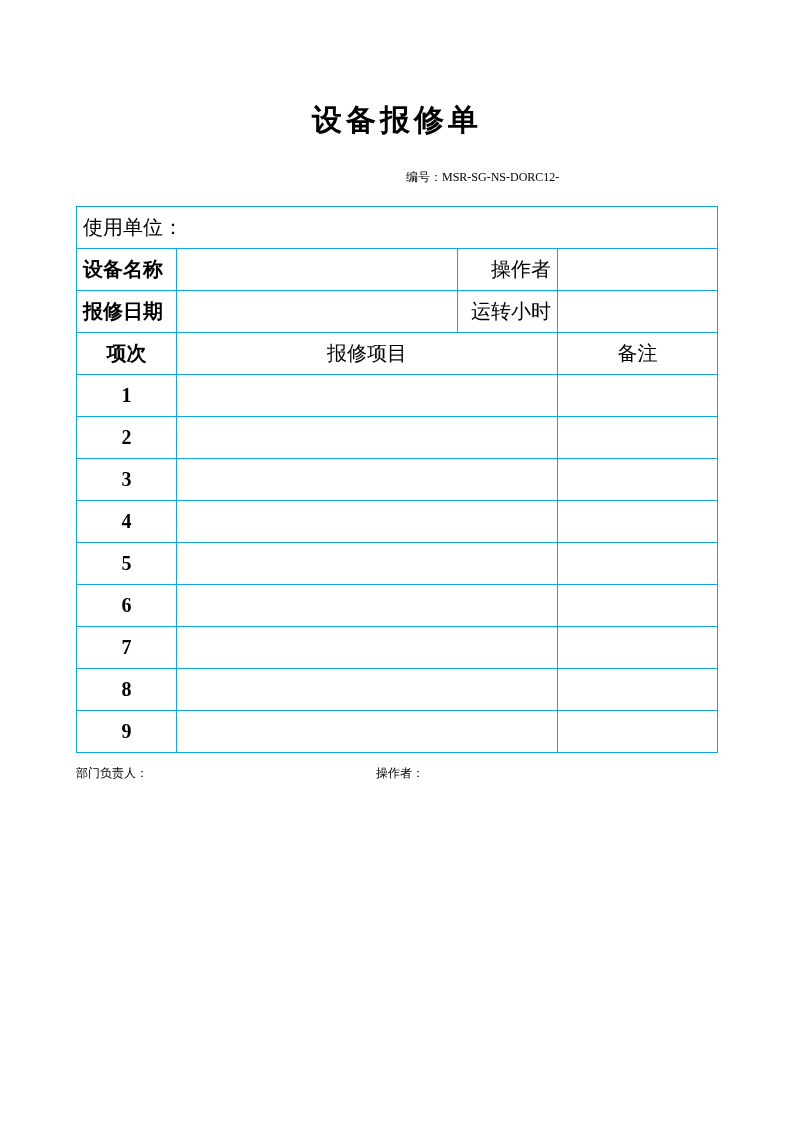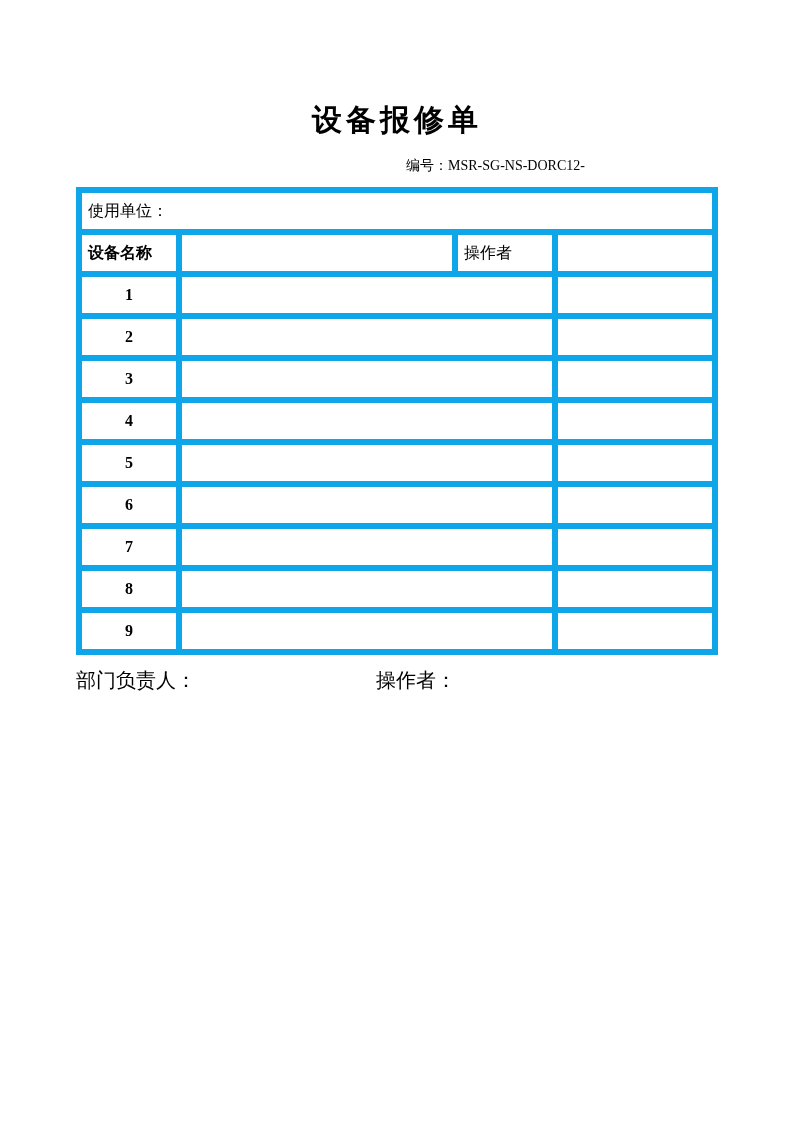--- a/index.html
+++ b/index.html
@@ -16,50 +16,50 @@
       position: relative;
     }
     .page {
       padding: 100px 76px 0 76px;
     }
     .title {
       text-align: center;
       font-size: 30px;
       font-weight: bold;
       letter-spacing: 4px;
-      margin-bottom: 16px;
+      margin-bottom: 28px;
     }
     .doc-number {
       text-align: left;
-      font-size: 14px;
-      margin-bottom: 12px;
+      font-size: 12px;
+      margin-bottom: 20px;
       padding-left: 330px;
     }
     table {
       border-collapse: collapse;
       width: 100%;
     }
     td {
-      border: 6px solid #0ea5e9;
+      border: 1px solid #0ea5e9;
       height: 42px;
-      font-size: 16px;
+      font-size: 20px;
       padding: 0 6px;
       vertical-align: middle;
       margin-left: 37px;
     }
     .c1 { width: 100px; font-weight: bold; }
     .c2 { }
     .c3 { width: 100px; text-align: left; }
     .c4 { width: 160px; }
-    .hdr-row td { text-align: left; }
+    .hdr-row td { text-align: right; }
     .num { text-align: center; font-weight: bold; }
     .items-hdr td { text-align: center; }
     .footer-row {
       display: flex;
-      font-size: 20px;
+      font-size: 12px;
       margin-top: 12px;
     }
     .footer-left {
       width: 300px;
     }
     .footer-right {
       margin-left: 0;
     }
     .note {
       font-size: 16px;
@@ -76,20 +76,31 @@
   <table>
     <tbody>
         <tr>
       <td colspan="4">使用单位：</td>
     </tr>
     <tr class="hdr-row">
       <td class="c1" style="text-align:left">设备名称</td>
       <td class="c2"></td>
       <td class="c3">操作者</td>
       <td class="c4"></td>
+    </tr>
+    <tr class="hdr-row">
+      <td class="c1" style="text-align:left">报修日期</td>
+      <td class="c2"></td>
+      <td class="c3">运转小时</td>
+      <td class="c4"></td>
+    </tr>
+    <tr class="items-hdr">
+      <td class="c1">项次</td>
+      <td class="c2" colspan="2">报修项目</td>
+      <td class="c4">备注</td>
     </tr>
     </tbody>
       <tbody id="item-rows">
         <tr>
           <td class="c1 num">1</td>
           <td class="c2" colspan="2"></td>
           <td class="c4"></td>
         </tr>
         <tr>
           <td class="c1 num">2</td>

